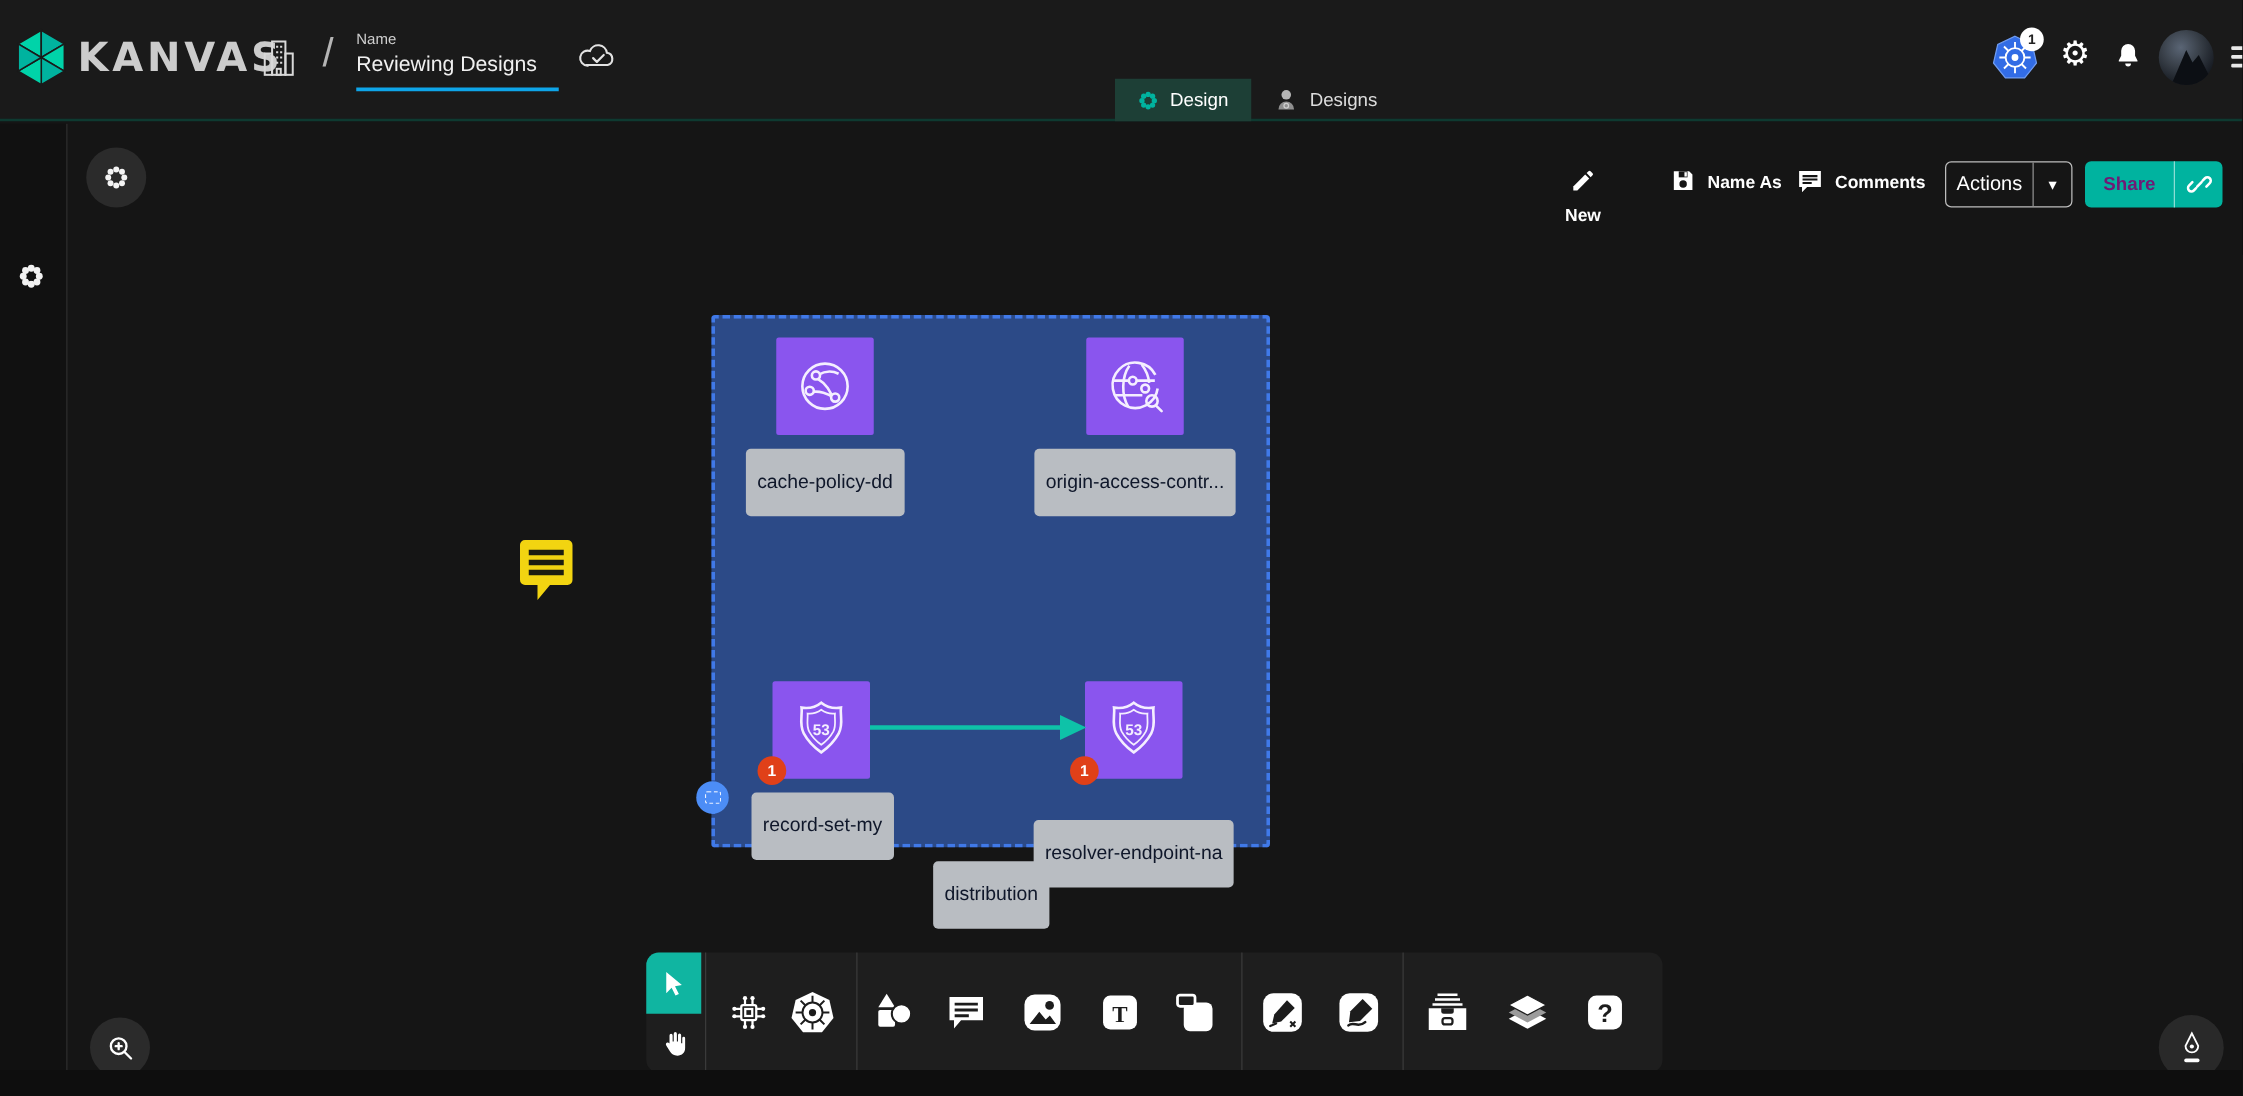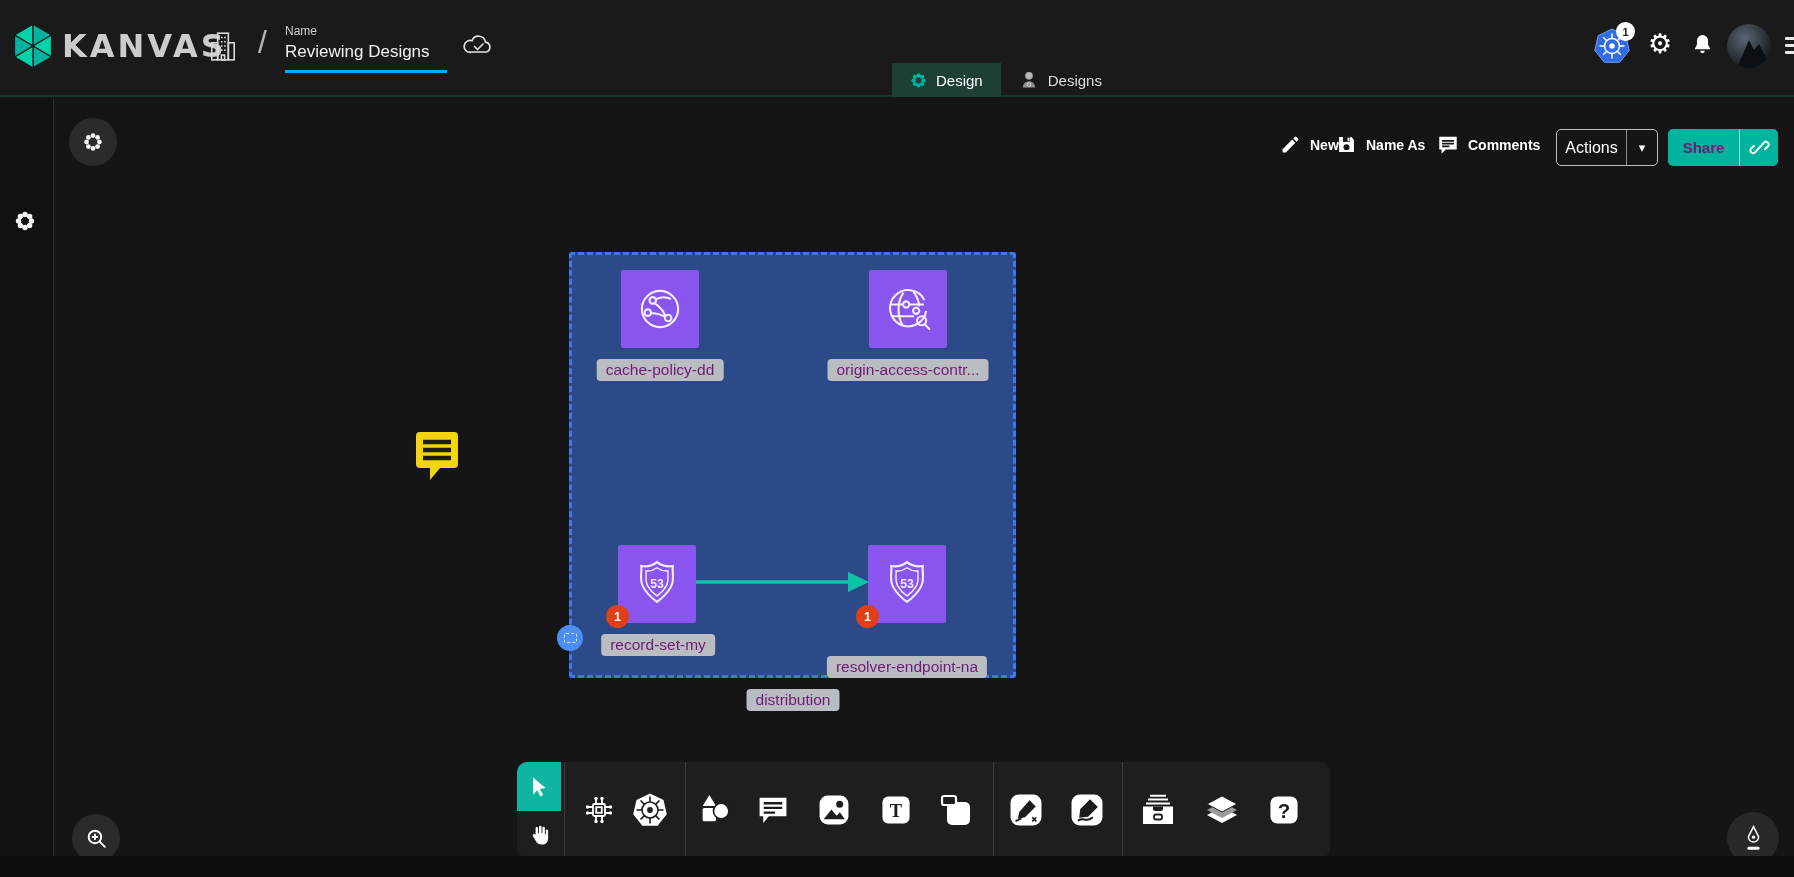--- a/index.html
+++ b/index.html
@@ -60,22 +60,22 @@
   .share-btn .txt { flex:1; display:flex; align-items:center; justify-content:center;
                     color:#701a75; font-size:15px; font-weight:bold; }
   .share-btn .sep { width:1px; background:rgba(255,255,255,0.55); }
   .share-btn .lnk { width:38px; display:flex; align-items:center; justify-content:center; }
 
   
   .group-box { position:absolute; left:569px; top:252px; width:447px; height:426px;
                background:rgba(45,77,141,0.95); border:3.5px dashed #4079e8; border-radius:3px; }
   .node { position:absolute; width:78px; height:78px; background:#8a55ee; border-radius:2px;
           display:flex; align-items:center; justify-content:center; }
-  .pill { position:absolute; transform:translateX(-50%); background:#b9bdc2; color:#701a75;
-          font-size:15.5px; padding:2px 9px; border-radius:4px; white-space:nowrap; }
+  .pill { position:absolute; transform:translateX(-50%); background:#b9bdc2; color:#0f172a;
+          font-size:15.5px; padding:18px 9px; border-radius:4px; white-space:nowrap; }
   .badge { position:absolute; width:23px; height:23px; border-radius:50%; background:#e04018;
            color:#fff; font-size:12.5px; font-weight:bold; display:flex; align-items:center;
            justify-content:center; z-index:5; }
   .grp-handle { position:absolute; left:557px; top:625px; width:26px; height:26px; border-radius:50%;
                 background:#4c8df6; display:flex; align-items:center; justify-content:center; z-index:6; }
   .grp-handle .dash-rect { width:13px; height:10px; border:1.5px dashed #eaf1ff; border-radius:2px; }
 
   
   .toolbar { position:absolute; left:517px; top:762px; width:813px; height:96px;
              background:#1e1e1e; border-radius:10px; z-index:15; }
@@ -211,21 +211,21 @@
             <circle cx="7" cy="17" r="3"></circle>
           <circle cx="5" cy="12" r="3"></circle>
             <circle cx="7" cy="7" r="3"></circle>
         </g>
           <circle cx="12" cy="12" r="3.6" fill="#111111"></circle>
       </svg>
     </span>
 
   </div>
 
-  <div class="act-btn" style="left:1280px;">
+  <div class="act-btn" style="left:1252px;flex-direction:column;">
     <span>
       <svg viewBox="0 0 24 24" width="21" height="21">
         <path fill="#fff" d="M3 17.3 13.9 6.4l3.7 3.7L6.7 21H3z"></path>
         <path fill="#fff" d="M15.2 5.1l1.7-1.7a1.3 1.3 0 0 1 1.9 0l1.8 1.8a1.3 1.3 0 0 1 0 1.9l-1.7 1.7z"></path>
       </svg>
     </span>
     <span class="lbl">New</span>
   </div>
 
   <div class="act-btn" style="left:1336px;">

